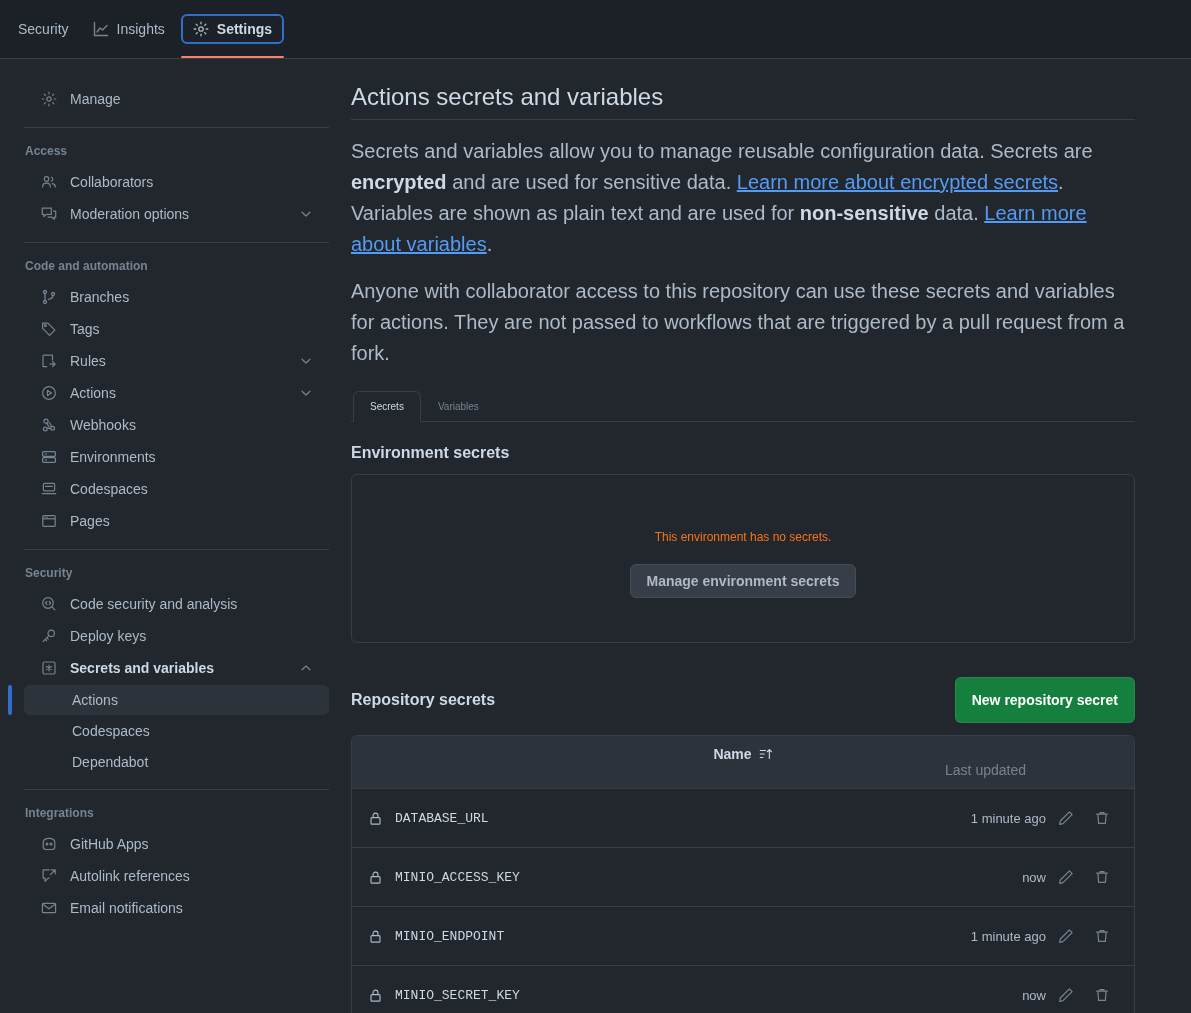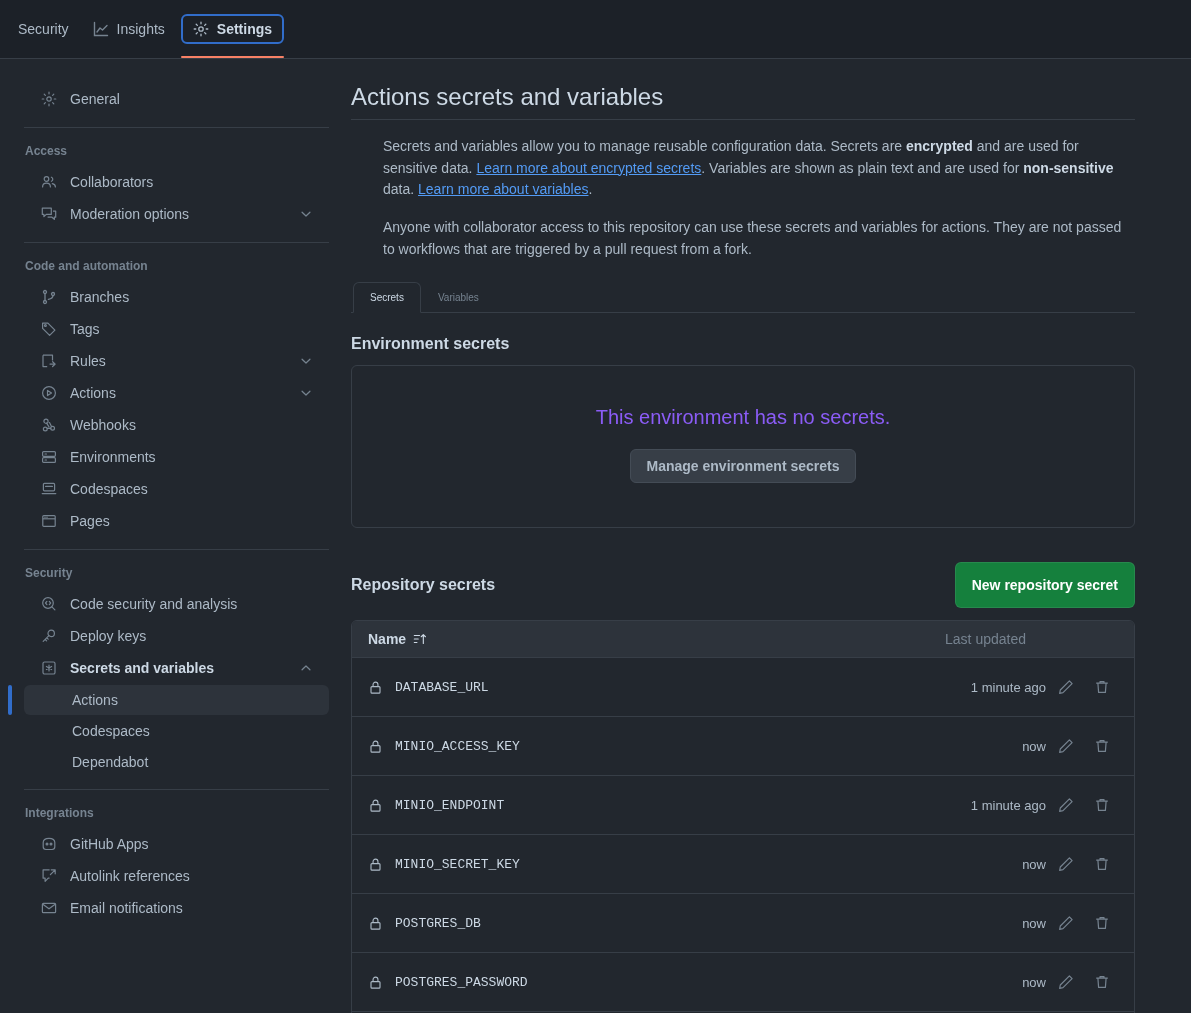--- a/index.html
+++ b/index.html
@@ -121,25 +121,24 @@
   }
   .page-title {
     font-size: 24px;
     font-weight: normal;
     color: #cdd9e5;
     padding-bottom: 8px;
     border-bottom: 1px solid #373e47;
     margin-bottom: 16px;
   }
   .para {
-    font-size: 14px;
+    font-size: 20px;
     line-height: 1.55;
     color: #adbac7;
     margin-bottom: 16px;
-    margin-left: 32px;
   }
   .para b { color: #cdd9e5; font-weight: bold; }
   .para a { color: #539bf5; text-decoration: underline; }
 
   
   .tabnav {
     display: flex;
     align-items: flex-end;
     border-bottom: 1px solid #373e47;
     margin-top: 22px;
@@ -171,21 +170,21 @@
     display: flex; align-items: center; justify-content: space-between;
     margin: 34px 0 12px 0;
   }
 
   .empty-box {
     border: 1px solid #373e47;
     border-radius: 6px;
     padding: 40px 16px 44px;
     text-align: center;
   }
-  .empty-text { font-size: 20px; color: #8b5cf6; margin-bottom: 20px; }
+  .empty-text { font-size: 12px; color: #f97316; margin-bottom: 20px; margin-top: 15px; }
 
   .btn-muted {
     display: inline-block;
     background: #373e47;
     border: 1px solid #444c56;
     border-radius: 6px;
     color: #adbac7;
     font-size: 14px;
     font-weight: bold;
     padding: 8px 16px;
@@ -208,20 +207,21 @@
     border-radius: 6px;
     overflow: hidden;
   }
   .thead {
     display: flex;
     align-items: center;
     background: #2d333b;
     padding: 10px 16px;
     border-bottom: 1px solid #373e47;
     font-size: 14px;
+    flex-direction: column;
   }
   .th-name { font-weight: bold; color: #cdd9e5; display: flex; align-items: center; gap: 7px; }
   .th-updated { margin-left: auto; color: #768390; padding-right: 92px; }
   .trow {
     display: flex;
     align-items: center;
     padding: 13px 16px;
     border-bottom: 1px solid #373e47;
     min-height: 49px;
     text-align: center;
@@ -280,21 +280,21 @@
 
   <div class="sidebar">
 
     <div class="side-link">
       <span class="s-icon">
         <svg width="16" height="16" viewBox="0 0 16 16" fill="none" stroke="currentColor" stroke-width="1.2">
           <circle cx="8" cy="8" r="2.2"></circle>
           <path d="M8 1.2v1.6M8 13.2v1.6M1.2 8h1.6M13.2 8h1.6M3.2 3.2l1.15 1.15M11.65 11.65l1.15 1.15M12.8 3.2l-1.15 1.15M4.35 11.65L3.2 12.8" stroke-linecap="round"></path>
         </svg>
       </span>
-      <span>General</span>
+      <span>Manage</span>
     </div>
 
     <div class="divider"></div>
 
     <div class="group-title">Access</div>
     <div class="side-link">
       <span class="s-icon">
         <svg width="16" height="16" viewBox="0 0 16 16" fill="none" stroke="currentColor" stroke-width="1.2">
           <circle cx="5.5" cy="5" r="2.3"></circle>
           <path d="M1.6 13c0-2.3 1.8-3.8 3.9-3.8s3.9 1.5 3.9 3.8" stroke-linecap="round"></path>

